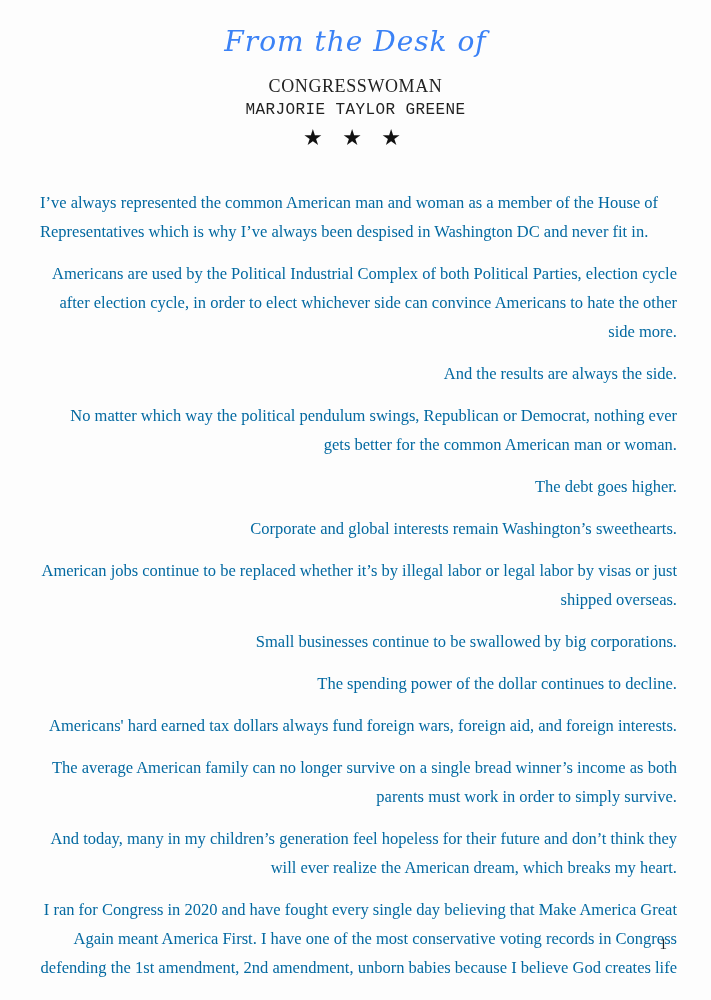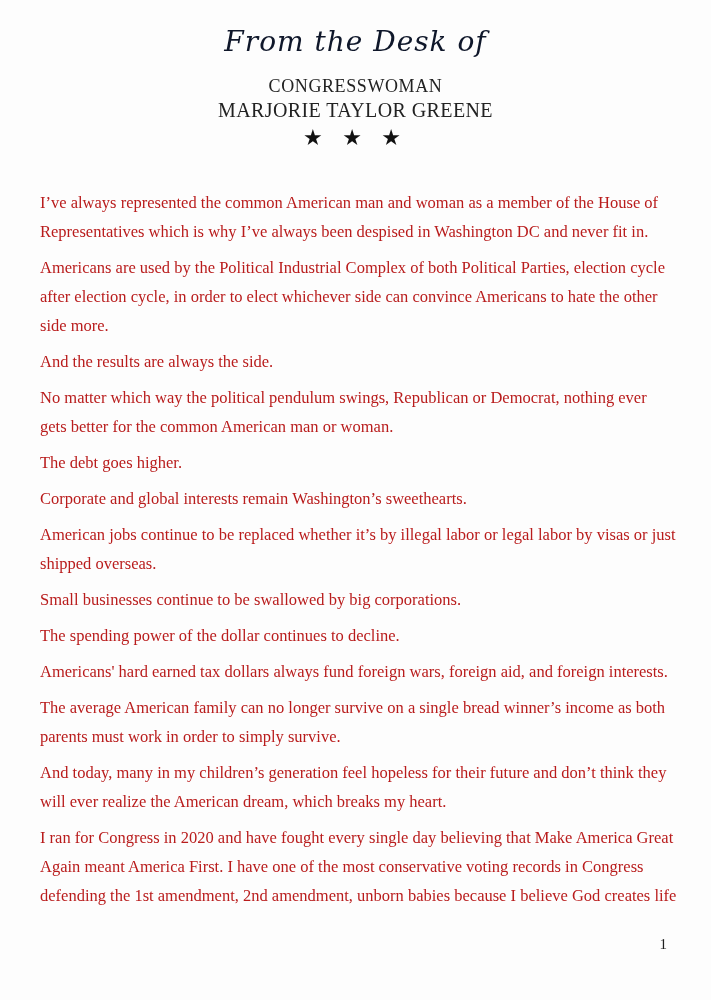--- a/index.html
+++ b/index.html
@@ -20,56 +20,58 @@
   .letterhead {
     padding-top: 25px;
     text-align: center;
   }
   .letterhead-script {
     font-family: "DejaVu Serif", "Liberation Serif", serif;
     font-style: italic;
     font-size: 28px;
     line-height: 34px;
     letter-spacing: 1px;
-    color: #0f172a;
+    color: #3b82f6;
   }
   .letterhead-title1 {
     font-size: 18px;
     line-height: 22px;
     letter-spacing: 0.6px;
     margin-top: 16px;
     color: #222222;
   }
   .letterhead-title2 {
-    font-size: 20px;
+    font-size: 16px;
     line-height: 24px;
     letter-spacing: 0.4px;
     margin-top: 1px;
     color: #222222;
+    font-family: Liberation Mono, monospace;
   }
   .letterhead-stars {
     font-size: 22px;
     line-height: 26px;
     margin-top: 3px;
     letter-spacing: 7px;
     color: #111111;
   }
   .letter-body {
     margin: 37px 34px 0 40px;
     width: 637px;
     text-align: left;
   }
   .letter-body p {
     margin: 0;
     font-size: 16.5px;
     line-height: 29px;
-    color: #b91c1c;
+    color: #0369a1;
   }
   .letter-body p + p {
-    margin-top: 7px;
+    margin-top: 13px;
+    text-align: right;
   }
   .page-number {
     position: absolute;
     top: 936px;
     right: 44px;
     font-size: 15px;
     color: #1e1e1e;
   }
 </style>
 </head>

